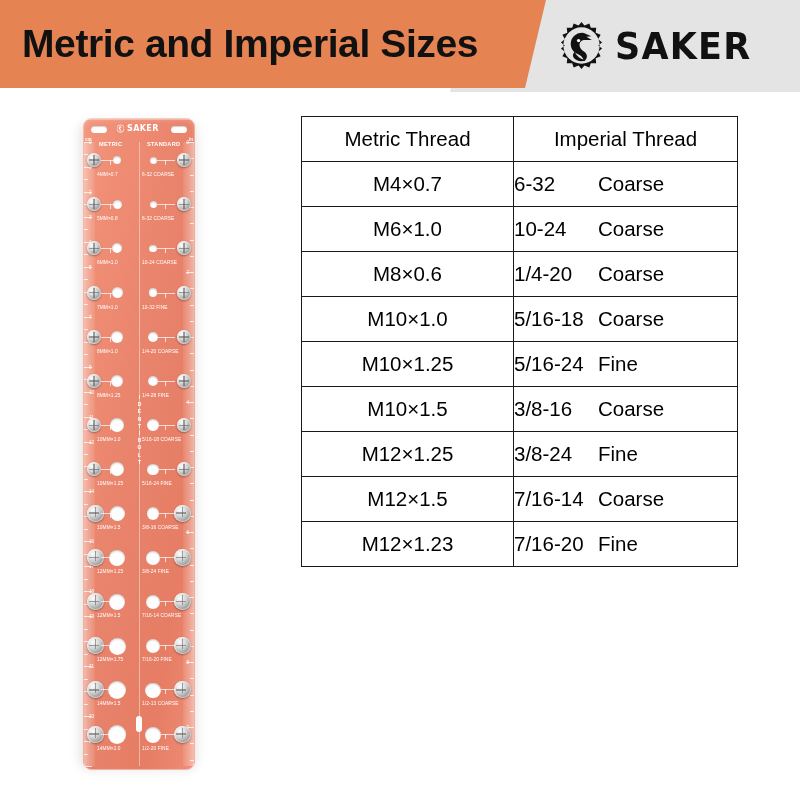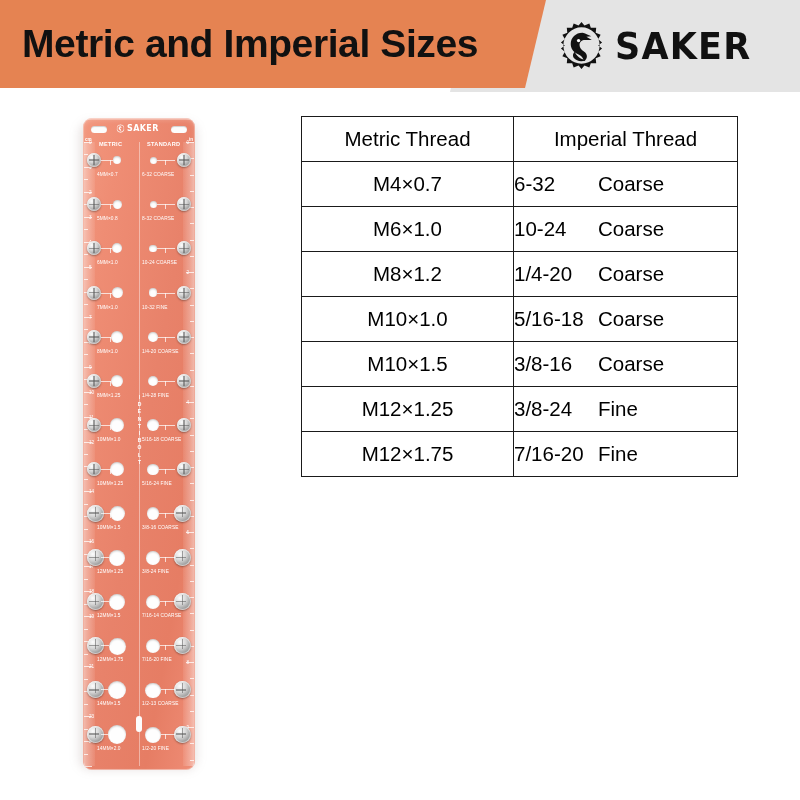--- a/index.html
+++ b/index.html
@@ -525,33 +525,41 @@
   <tbody id="spec-body">
       <tr>
         <td class="cell-metric">M4×0.7</td>
         <td class="cell-imp"><span class="imp-size">6-32</span><span class="imp-type">Coarse</span></td>
       </tr>
       <tr>
         <td class="cell-metric">M6×1.0</td>
         <td class="cell-imp"><span class="imp-size">10-24</span><span class="imp-type">Coarse</span></td>
       </tr>
       <tr>
-        <td class="cell-metric">M8×1.2</td>
+        <td class="cell-metric">M8×0.6</td>
         <td class="cell-imp"><span class="imp-size">1/4-20</span><span class="imp-type">Coarse</span></td>
       </tr>
       <tr>
         <td class="cell-metric">M10×1.0</td>
         <td class="cell-imp"><span class="imp-size">5/16-18</span><span class="imp-type">Coarse</span></td>
       </tr>
       <tr>
+        <td class="cell-metric">M10×1.25</td>
+        <td class="cell-imp"><span class="imp-size">5/16-24</span><span class="imp-type">Fine</span></td>
+      </tr>
+      <tr>
         <td class="cell-metric">M10×1.5</td>
         <td class="cell-imp"><span class="imp-size">3/8-16</span><span class="imp-type">Coarse</span></td>
       </tr>
       <tr>
         <td class="cell-metric">M12×1.25</td>
         <td class="cell-imp"><span class="imp-size">3/8-24</span><span class="imp-type">Fine</span></td>
       </tr>
       <tr>
-        <td class="cell-metric">M12×1.75</td>
+        <td class="cell-metric">M12×1.5</td>
+        <td class="cell-imp"><span class="imp-size">7/16-14</span><span class="imp-type">Coarse</span></td>
+      </tr>
+      <tr>
+        <td class="cell-metric">M12×1.23</td>
         <td class="cell-imp"><span class="imp-size">7/16-20</span><span class="imp-type">Fine</span></td>
       </tr>
     </tbody>
 </table>
 
 </body></html>

